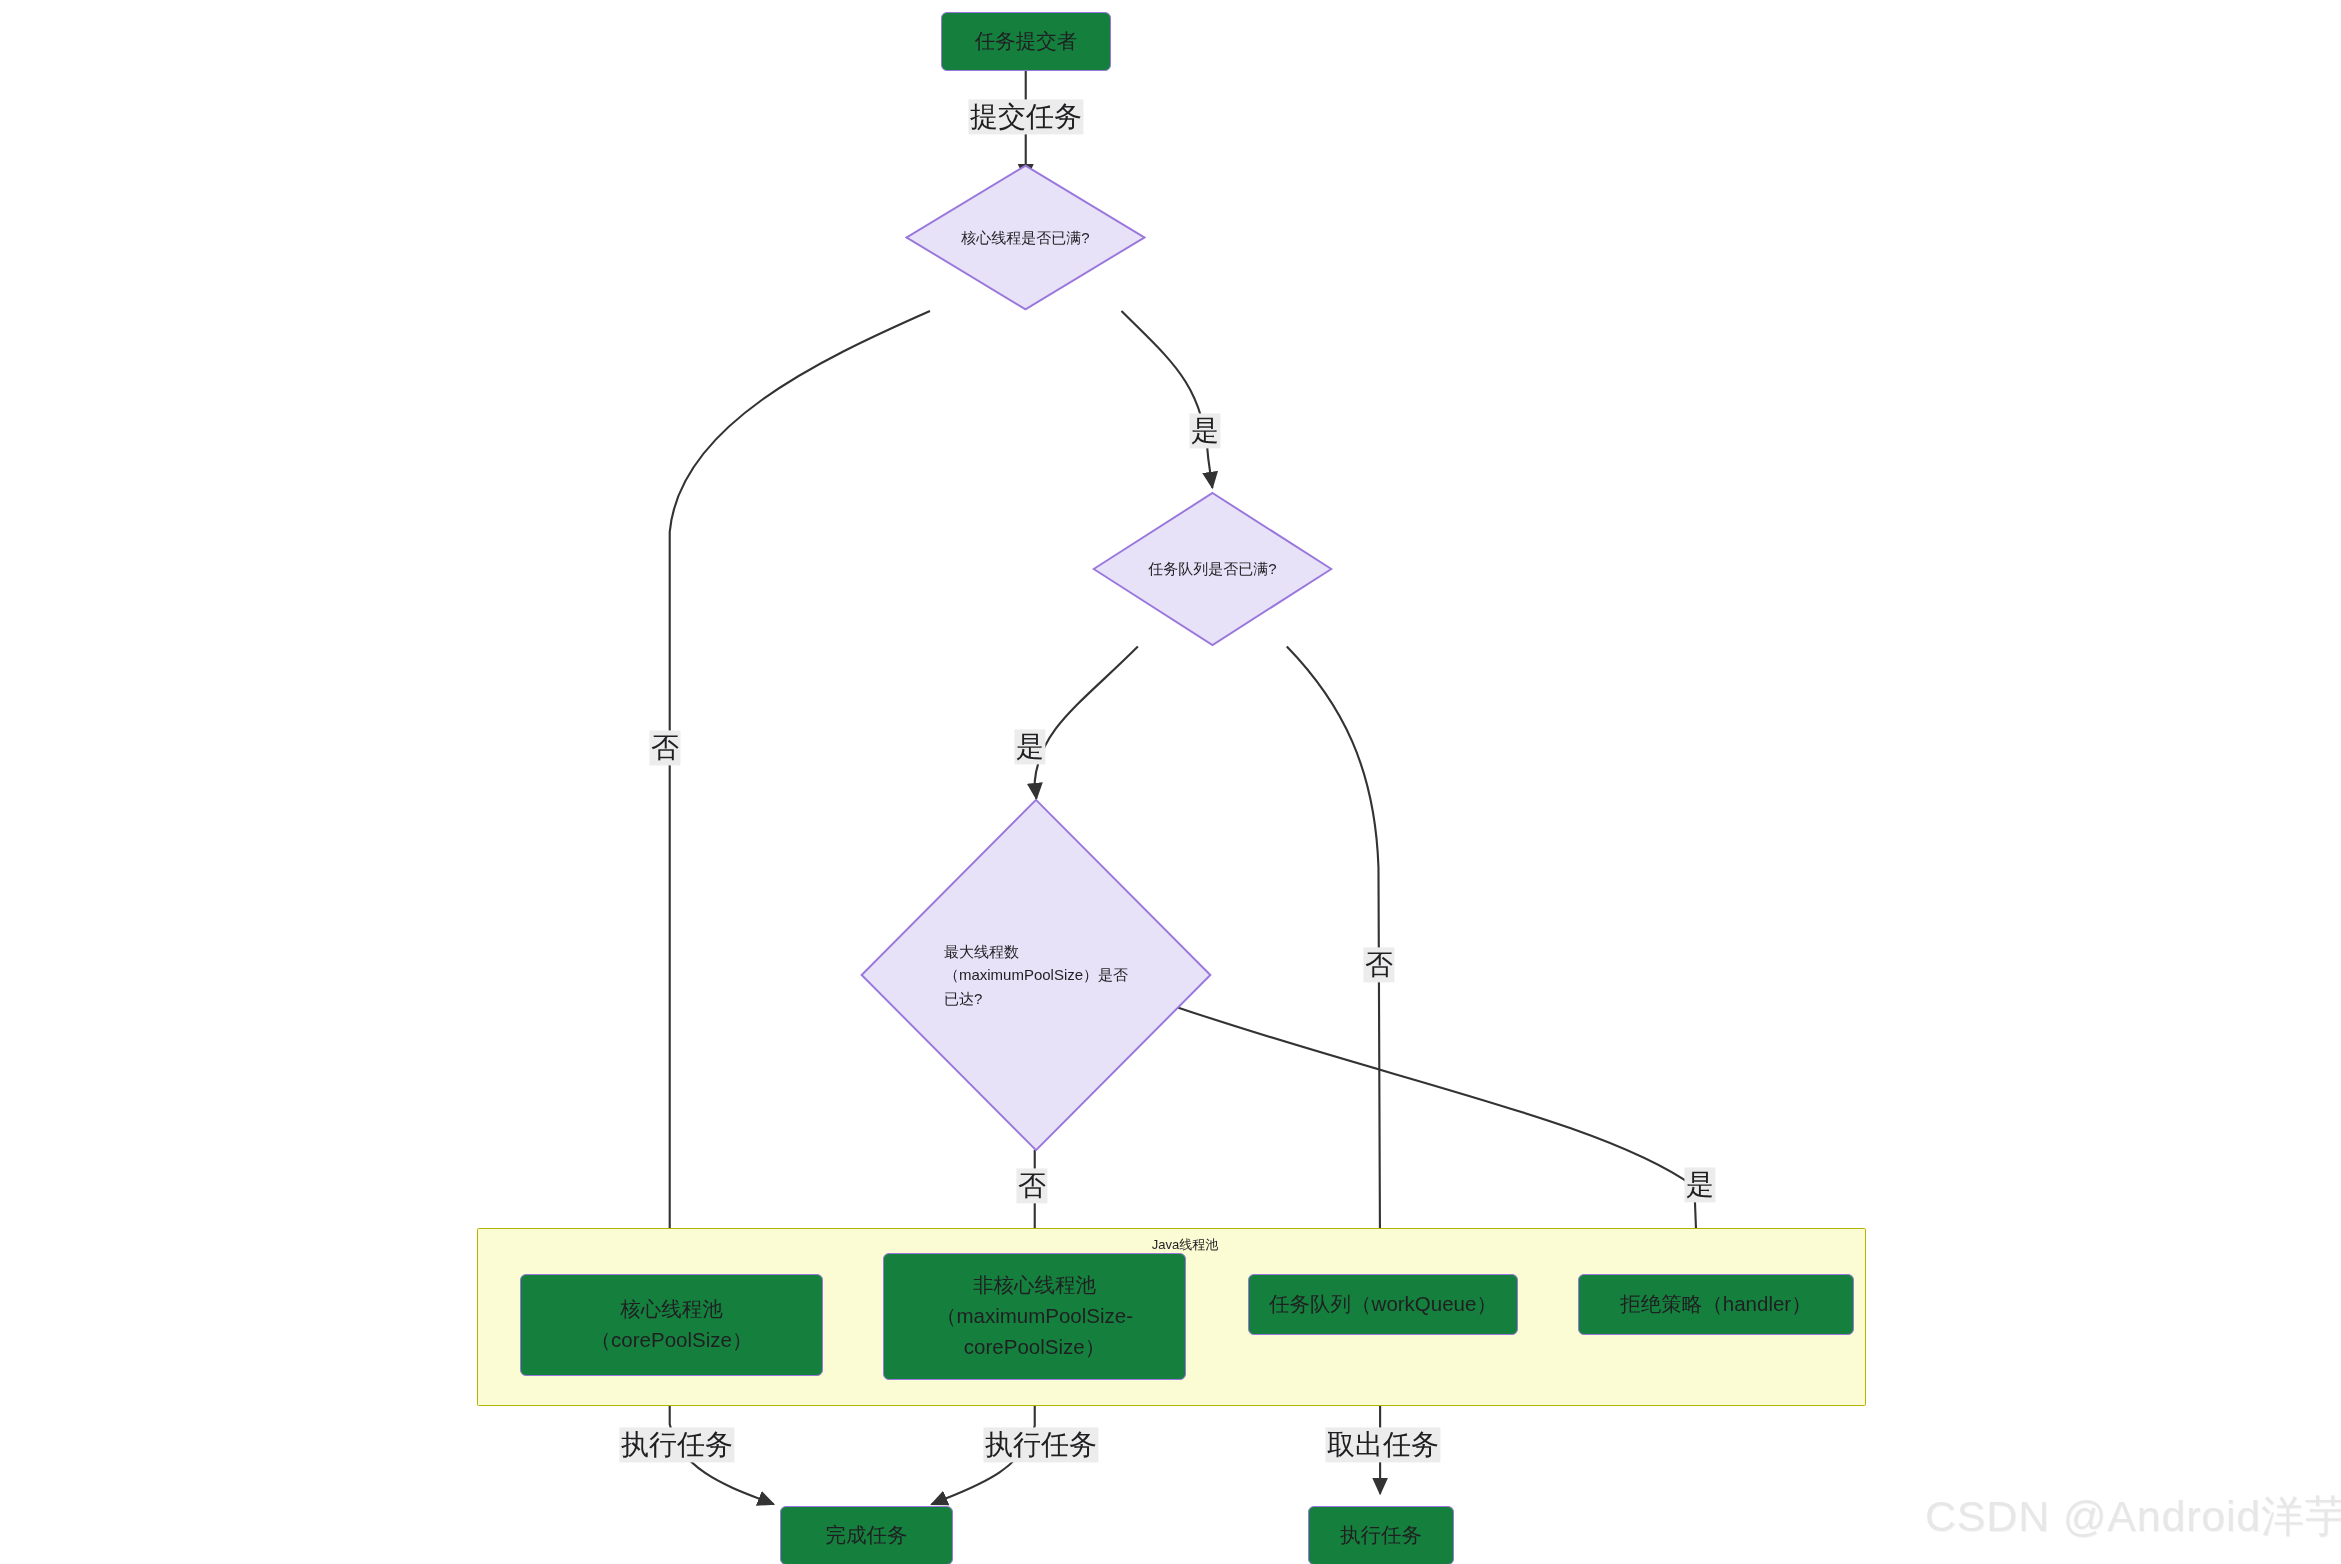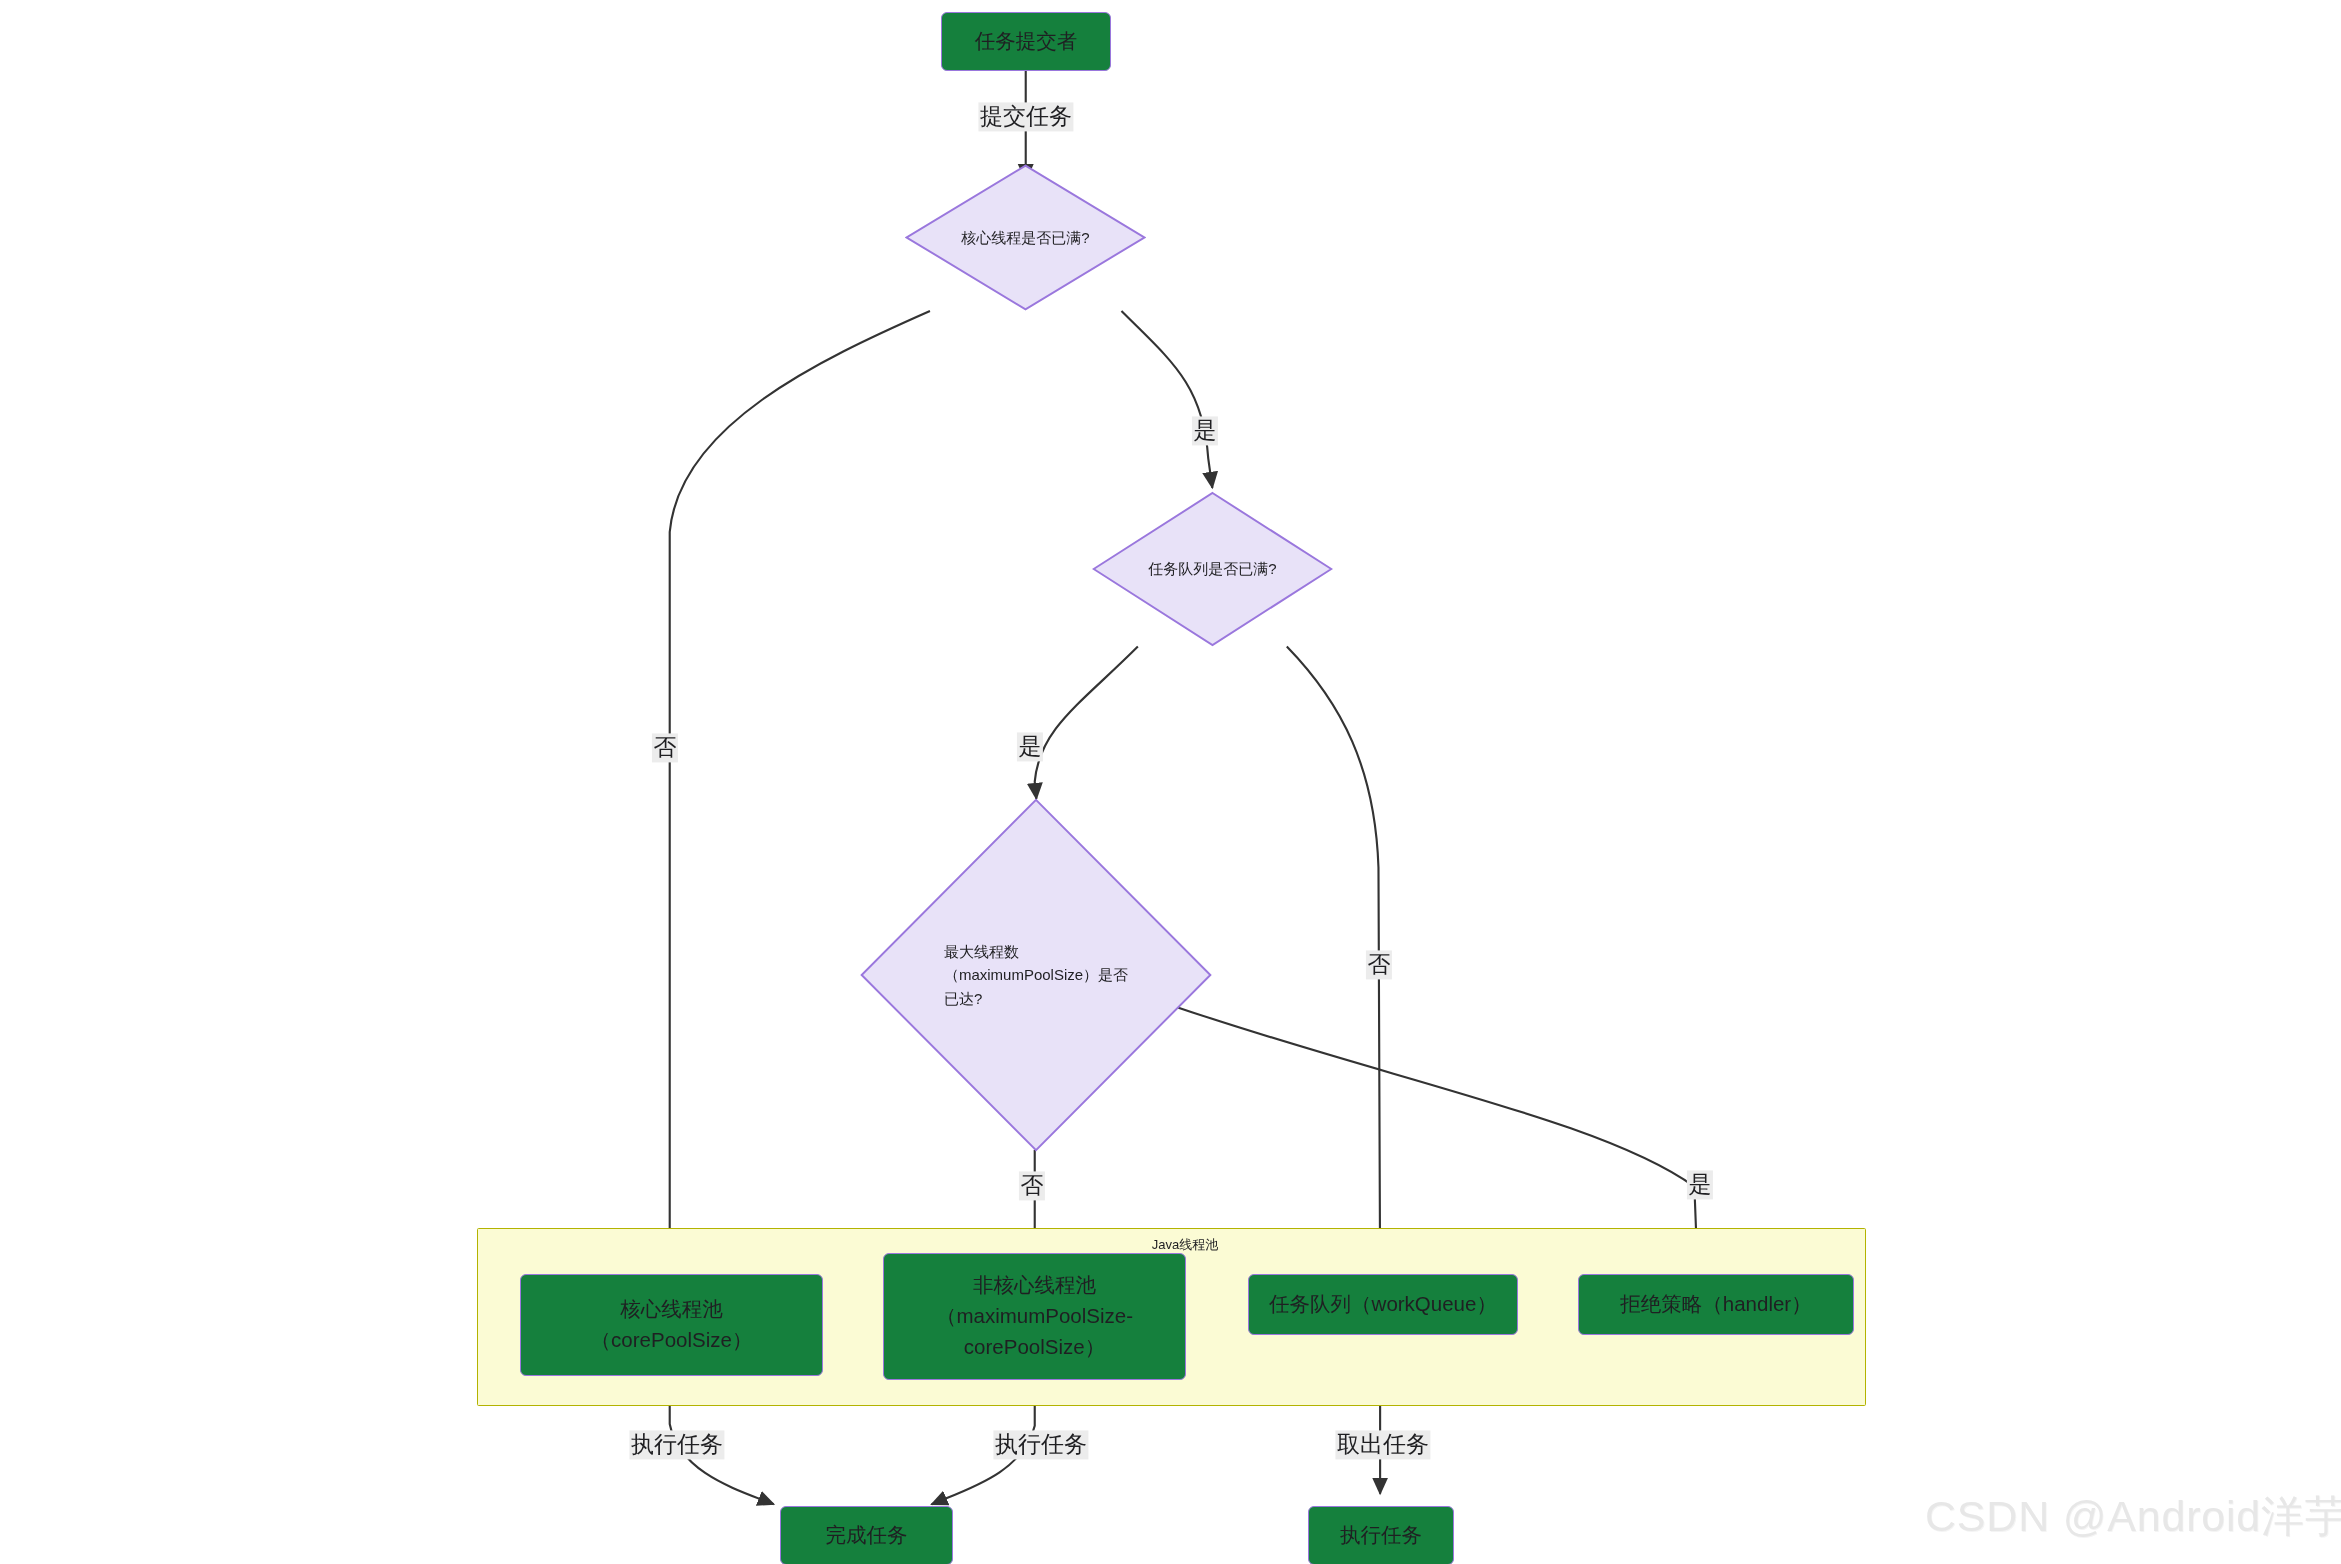--- a/index.html
+++ b/index.html
@@ -67,21 +67,21 @@
     position: absolute;
     color: #1f1f22;
     font-size: 13px;
     white-space: nowrap;
     transform: translateX(-50%);
   }
   .edge-label {
     position: absolute;
     background: #ececec;
     color: #1f1f22;
-    font-size: 23px;
+    font-size: 28px;
     line-height: 1.2;
     padding: 0.8px 1.6px;
     white-space: nowrap;
     transform: translate(-50%, -50%);
   }
   .watermark {
     position: absolute;
     color: #e7e7e7;
     font-size: 43px;
     white-space: nowrap;

